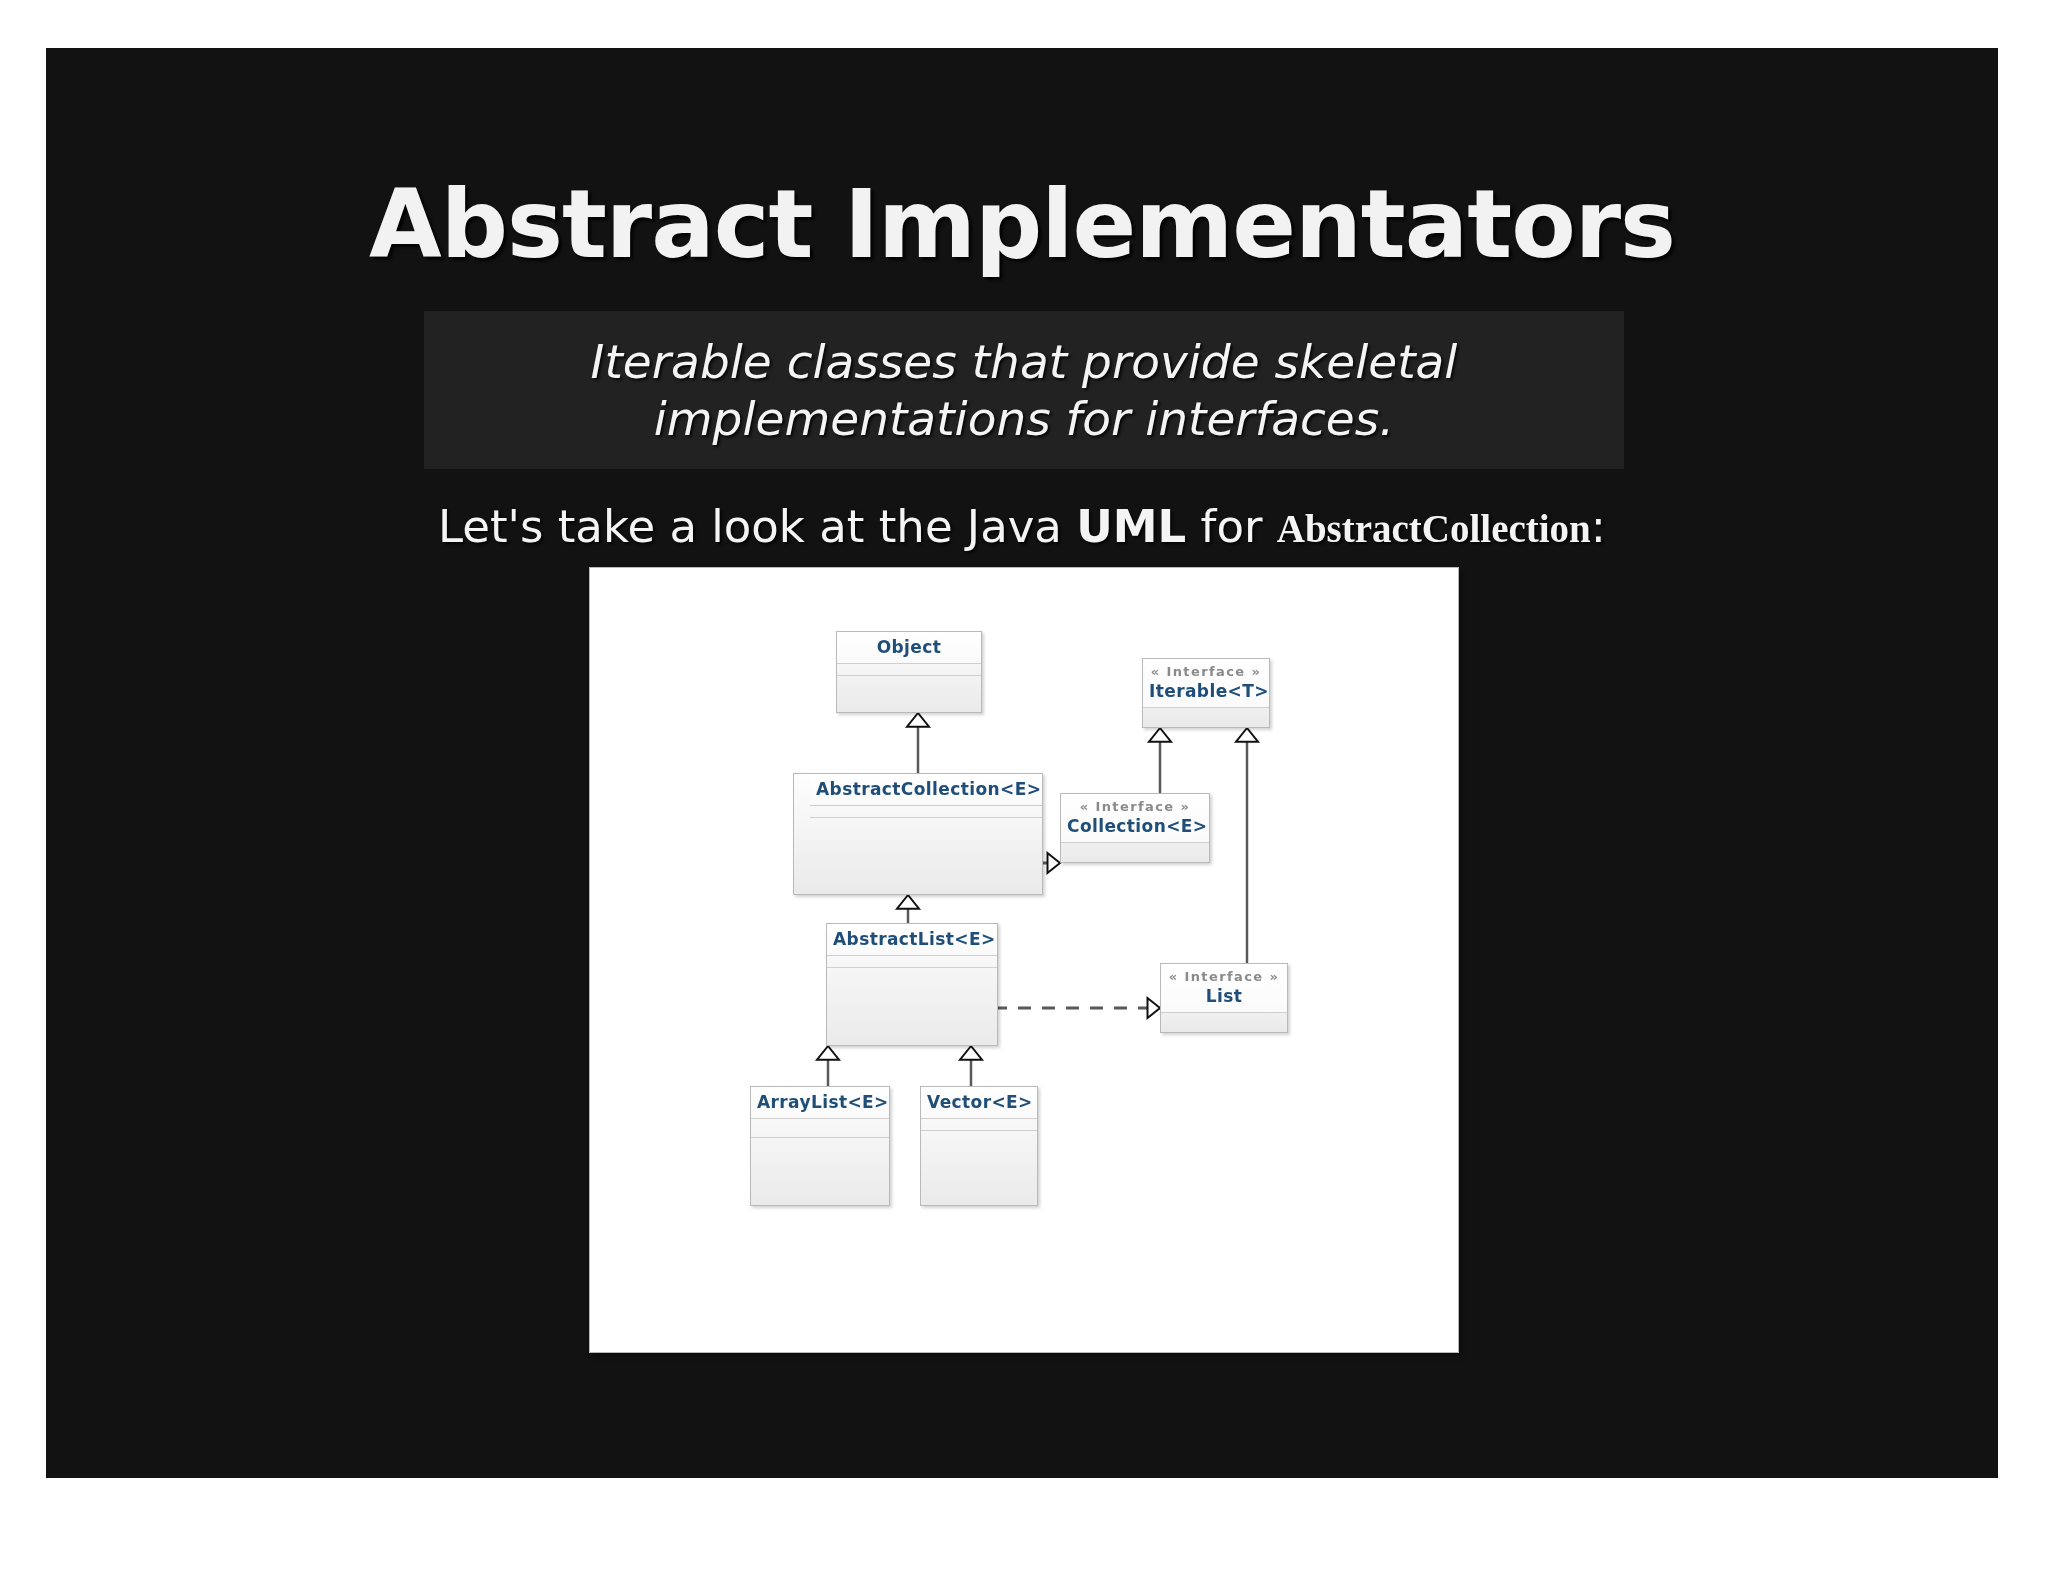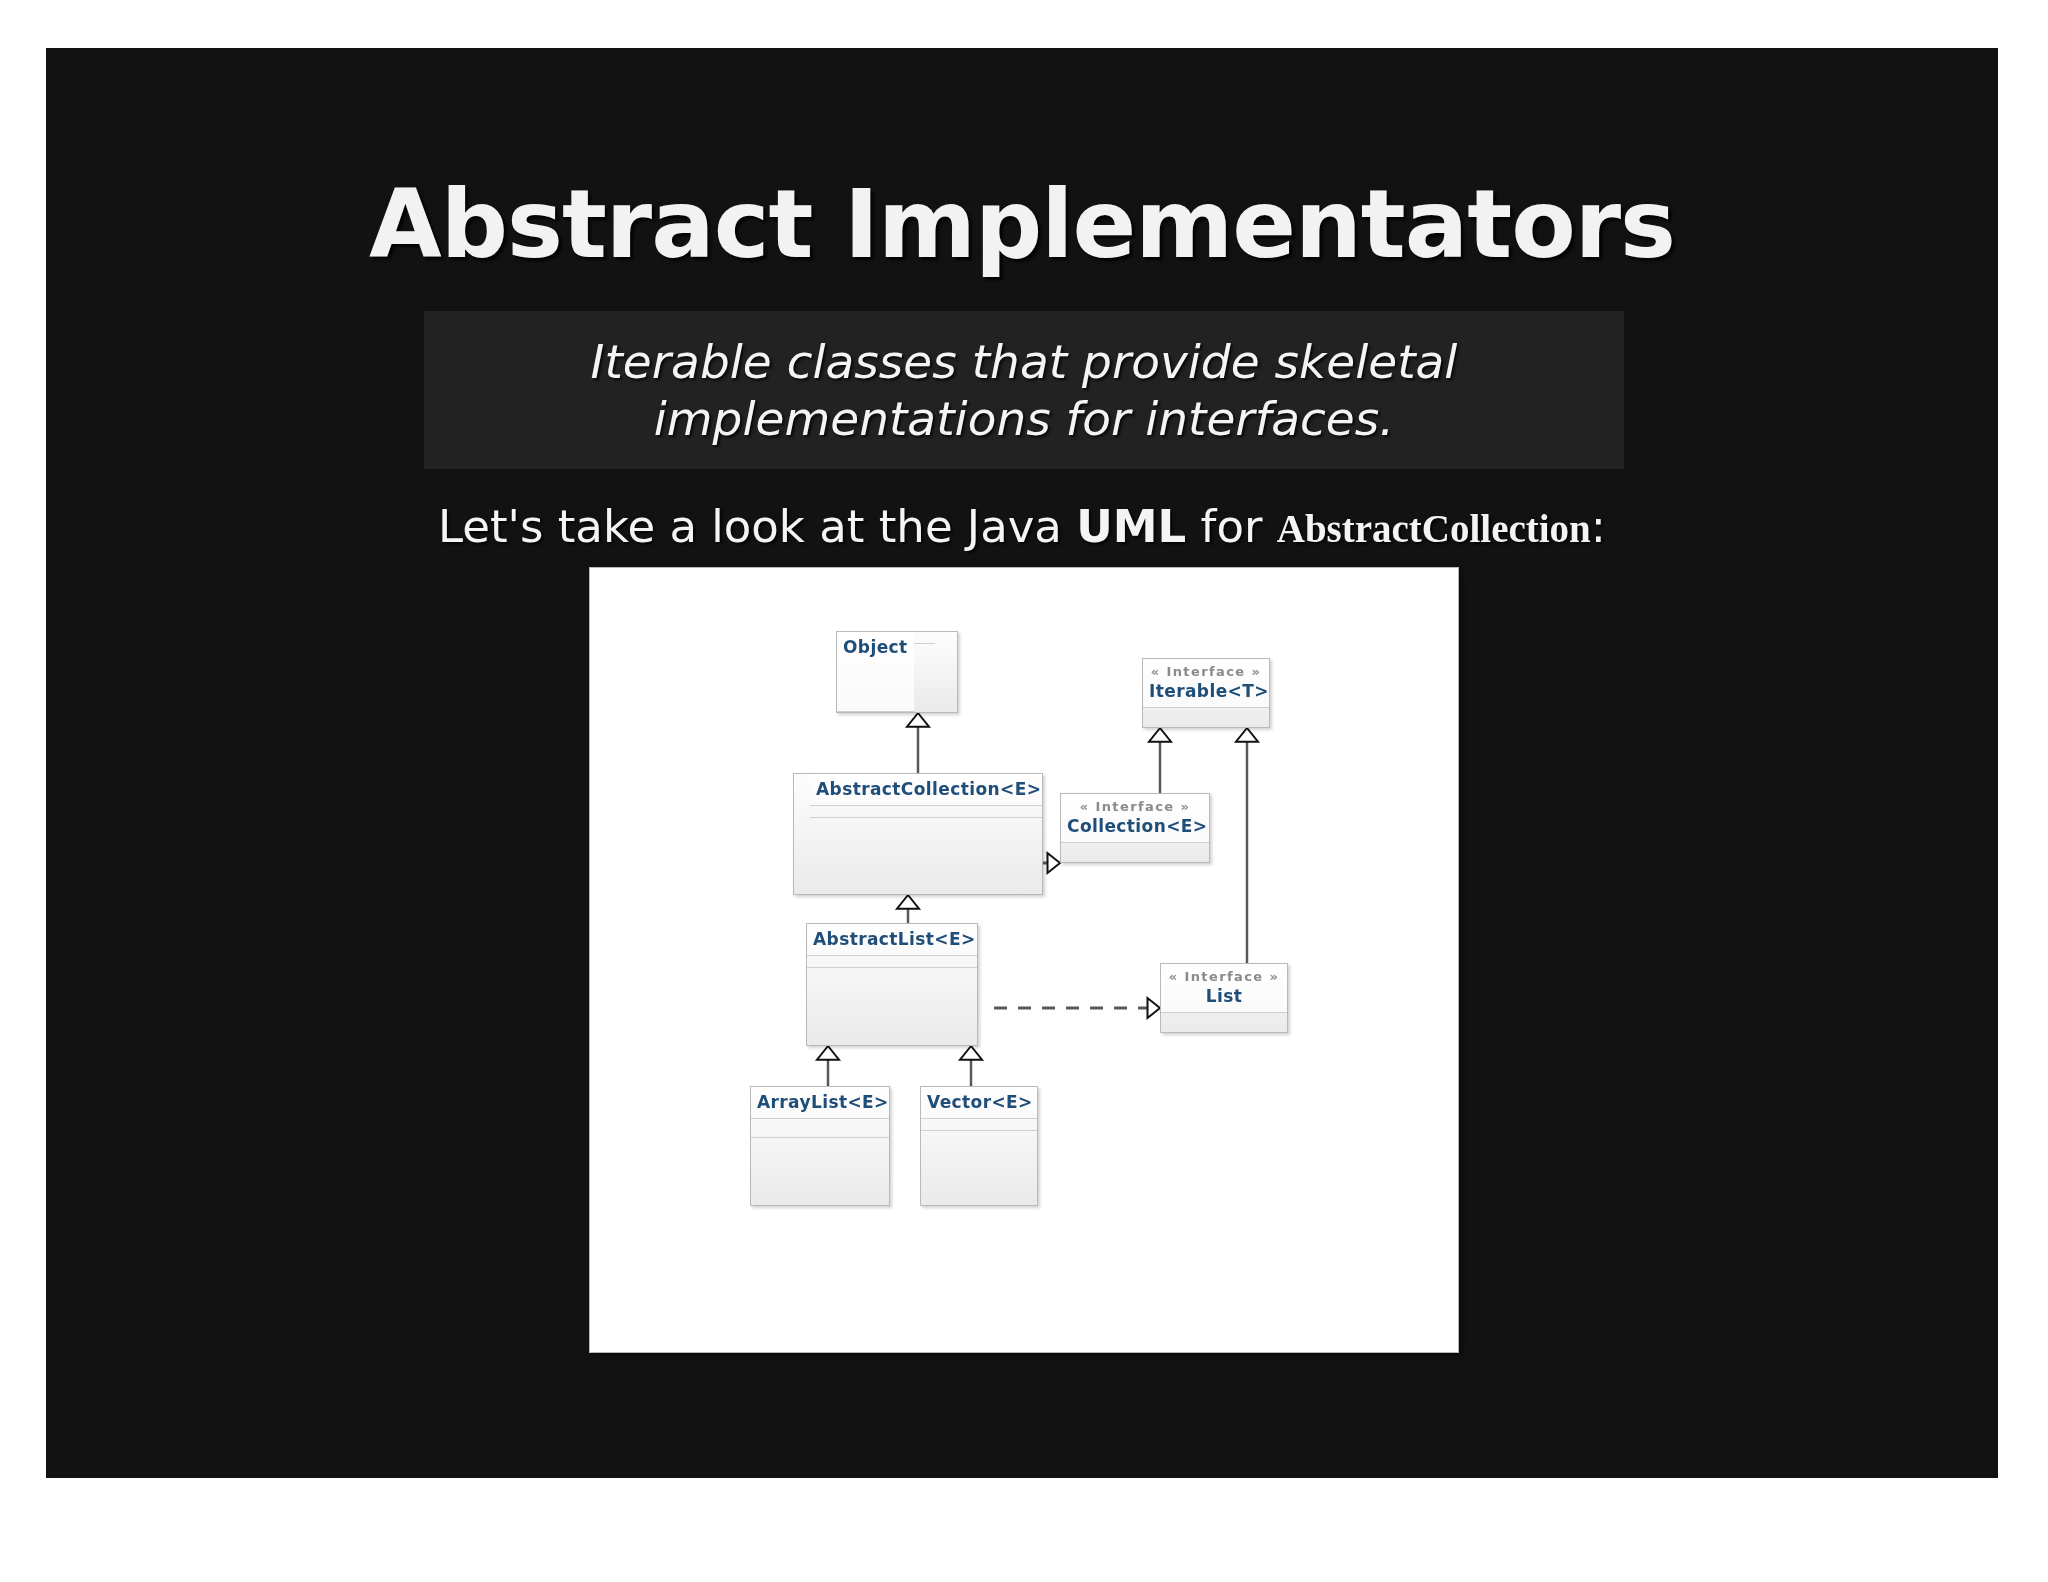--- a/index.html
+++ b/index.html
@@ -184,21 +184,21 @@
           <polygon points="381,478 370,491.75 392,491.75" fill="#ffffff" stroke="#111111" stroke-width="2"></polygon>
           <line x1="570" y1="225" x2="570" y2="174" stroke="#595959" stroke-width="2.5"></line>
           <polygon points="570,160 559,173.75 581,173.75" fill="#ffffff" stroke="#111111" stroke-width="2"></polygon>
           <line x1="657" y1="395" x2="657" y2="174" stroke="#595959" stroke-width="2.5"></line>
           <polygon points="657,160 646,173.75 668,173.75" fill="#ffffff" stroke="#111111" stroke-width="2"></polygon>
           <line x1="453" y1="295" x2="457" y2="295" stroke="#595959" stroke-width="3" stroke-dasharray="13,11"></line>
           <polygon points="470,295 457.5,285 457.5,305" fill="#ffffff" stroke="#111111" stroke-width="2"></polygon>
           <line x1="404" y1="440" x2="557" y2="440" stroke="#595959" stroke-width="3" stroke-dasharray="13,11"></line>
           <polygon points="570,440 557.5,430 557.5,450" fill="#ffffff" stroke="#111111" stroke-width="2"></polygon>
         </svg>
-    <div class="uml-box" style="left: 246px; top: 63px; width: 122px; height: 82px; display: flex; flex-direction: row;">
+    <div class="uml-box" style="left: 246px; top: 63px; width: 146px; height: 82px; display: flex; flex-direction: column;">
           <div class="uml-head">
             <div class="uml-name">Object</div>
           </div>
           <div class="uml-attrs" style="height: 12px;"></div>
           <div class="uml-ops"></div>
         </div>
         <div class="uml-box" style="left: 552px; top: 90px; width: 128px; height: 70px; display: flex; flex-direction: column;">
           <div class="uml-head">
             <div class="uml-stereotype">« Interface »</div>
             <div class="uml-name">Iterable&lt;T&gt;</div>
@@ -212,21 +212,21 @@
           <div class="uml-attrs" style="height: 12px;"></div>
           <div class="uml-ops"></div>
         </div>
         <div class="uml-box" style="left: 470px; top: 225px; width: 150px; height: 70px; display: flex; flex-direction: column;">
           <div class="uml-head">
             <div class="uml-stereotype">« Interface »</div>
             <div class="uml-name">Collection&lt;E&gt;</div>
           </div>
           <div class="uml-ops"></div>
         </div>
-        <div class="uml-box" style="left: 216px; top: 355px; width: 172px; height: 123px; display: flex; flex-direction: column;">
+        <div class="uml-box" style="left: 236px; top: 355px; width: 172px; height: 123px; display: flex; flex-direction: column;">
           <div class="uml-head">
             <div class="uml-name">AbstractList&lt;E&gt;</div>
           </div>
           <div class="uml-attrs" style="height: 12px;"></div>
           <div class="uml-ops"></div>
         </div>
         <div class="uml-box" style="left: 570px; top: 395px; width: 128px; height: 70px; display: flex; flex-direction: column;">
           <div class="uml-head">
             <div class="uml-stereotype">« Interface »</div>
             <div class="uml-name">List</div>

